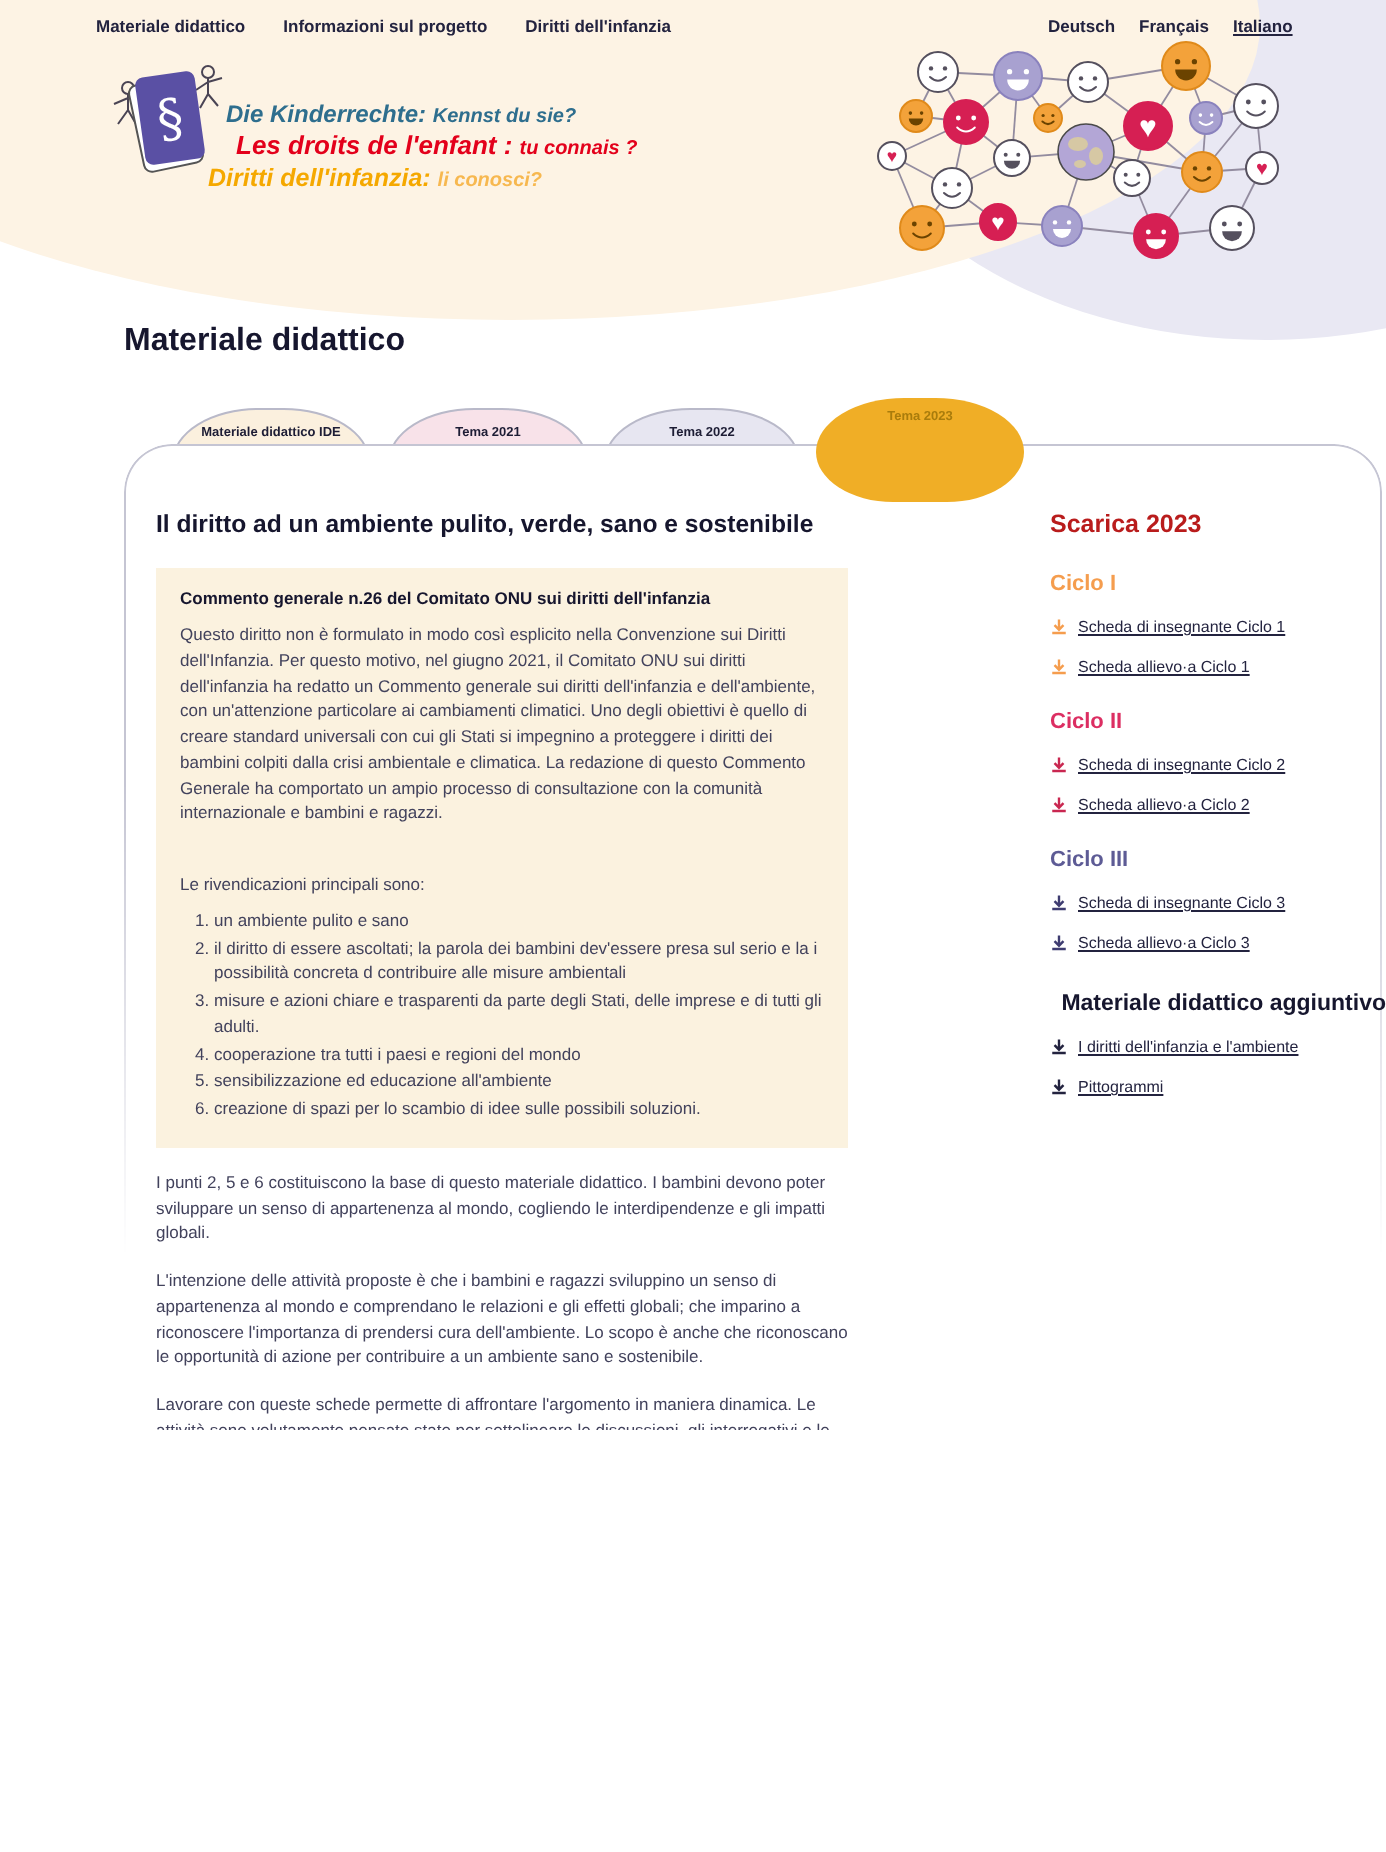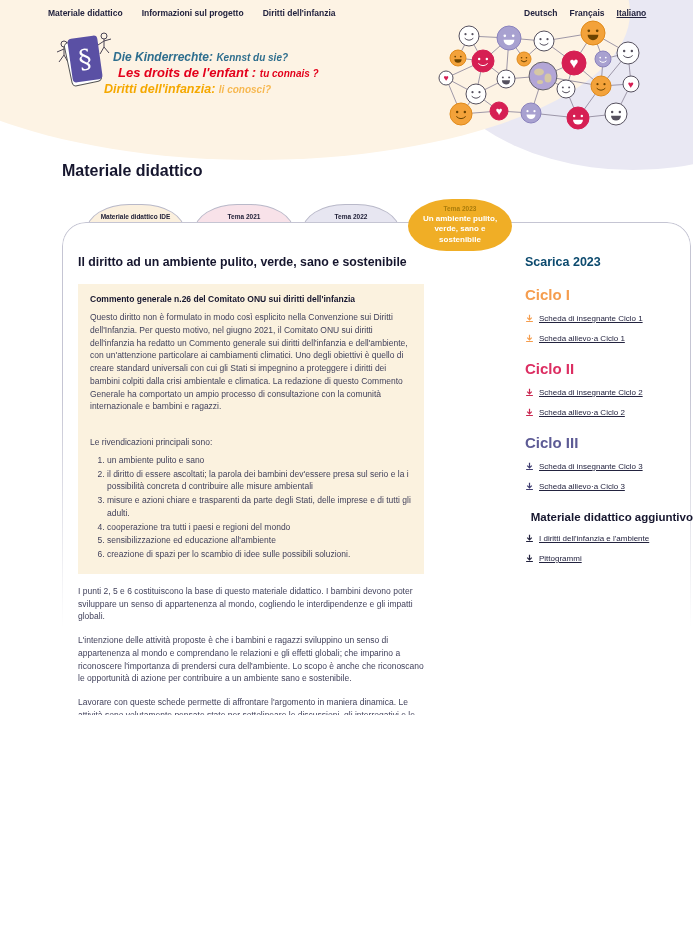--- a/index.html
+++ b/index.html
@@ -50,22 +50,22 @@
   .col-left h2 { font-size:12.3px; font-weight:700; color:#16162e; white-space:nowrap; }
   .info-box { margin-top:15px; background:#fbf2df; border-radius:0; padding:10px 12px 12px 12px; }
   .info-box h3 { font-size:8.5px; font-weight:700; color:#16162e; margin-bottom:7px; }
   .info-box p, .col-left p, .info-box li { font-size:8.5px; line-height:1.5; color:#42425c; }
   .info-box .list-label { margin-top:23px; }
   .info-box ol { margin:5px 0 0 0; padding-left:17px; }
   .info-box li { margin-bottom:1px; }
   .col-left > p { margin-top:11px; }
 
   .sidebar { position:absolute; left:463px; top:33px; width:168px; }
-  .sidebar h3 { font-size:12.5px; font-weight:700; color:#0c4a6e; white-space:nowrap; }
-  .cycle-title { font-size:15px; font-weight:700; margin-top:17px; }
+  .sidebar h3 { font-size:12.5px; font-weight:700; color:#b91c1c; white-space:nowrap; }
+  .cycle-title { font-size:11px; font-weight:700; margin-top:17px; }
   .cycle-1 .cycle-title { color:#f59d4e; }
   .cycle-2 .cycle-title { color:#dc2e62; }
   .cycle-3 .cycle-title { color:#5d5b95; }
   .dl { display:flex; align-items:center; gap:5px; margin-top:11px; cursor:pointer; text-decoration:none; }
   .dl span { font-size:8px; color:#23233f; text-decoration:underline; }
   .dl svg { flex:0 0 auto; }
   .cycle-1 .dl svg { color:#f59d4e; }
   .cycle-2 .dl svg { color:#c92750; }
   .cycle-3 .dl svg { color:#3e3c70; }
   .extra .dl svg { color:#23233f; }
@@ -345,21 +345,20 @@
               <path d="M6 1v6M3 4.8 6 7.8l3-3M1.5 10h9" stroke="currentColor" stroke-width="1.6" fill="none"></path>
             </svg>
           <span>Pittogrammi</span>
           </a>
       </div>
     </aside>
   </div>
 
   <div class="tab-active">
     <div class="t-label">Tema 2023</div>
-    <div class="t-sub">Un ambiente pulito, verde, sano e sostenibile</div>
   </div>
 
   <footer class="footer">
     <svg class="wave" width="693" height="140" viewBox="0 0 693 140">
       <path d="M0,14 C140,19 300,21 420,13 C530,6 610,3 693,5 L693,140 L0,140 Z" fill="#685ca7"></path>
     </svg>
 
     <div class="f-item f-pestalozzi">
       <div class="t">Stiftung Kinderdorf Pestalozzi</div>
       <svg width="30" height="20" viewBox="0 0 30 20">

